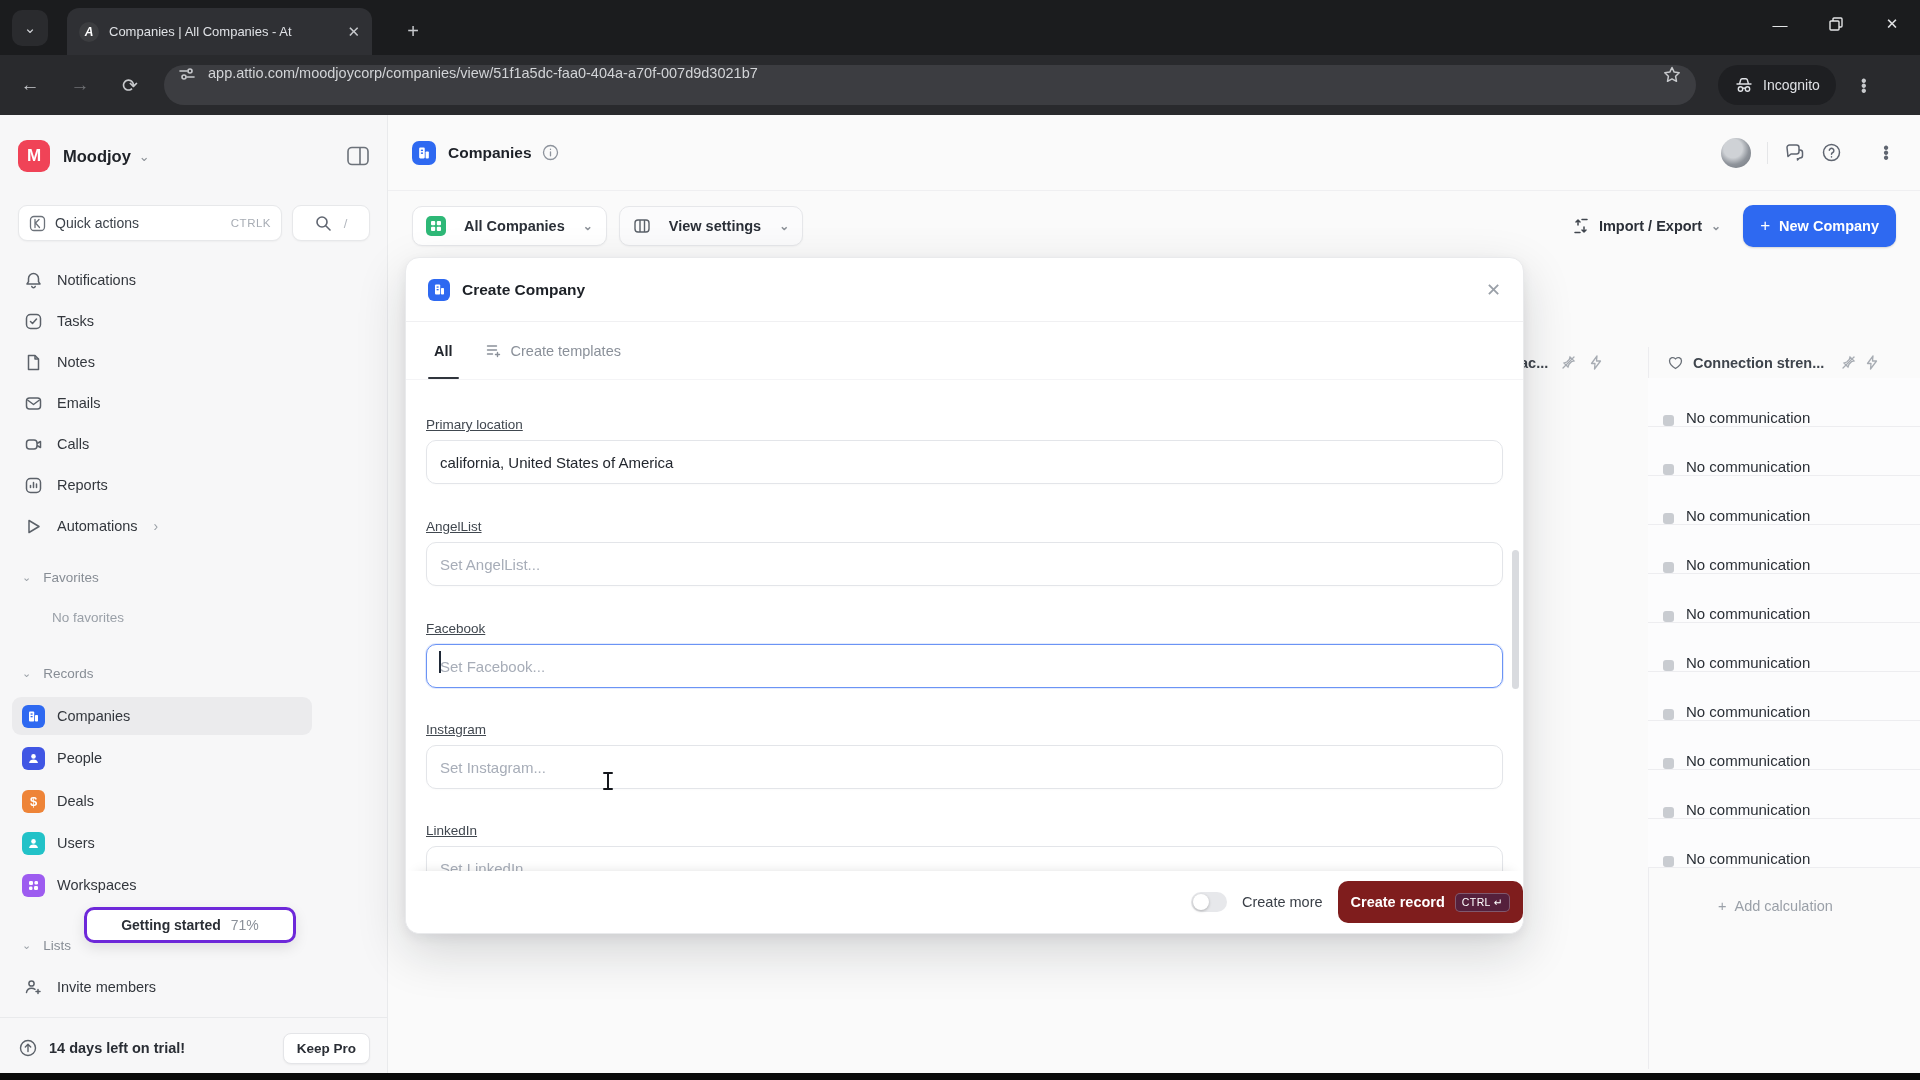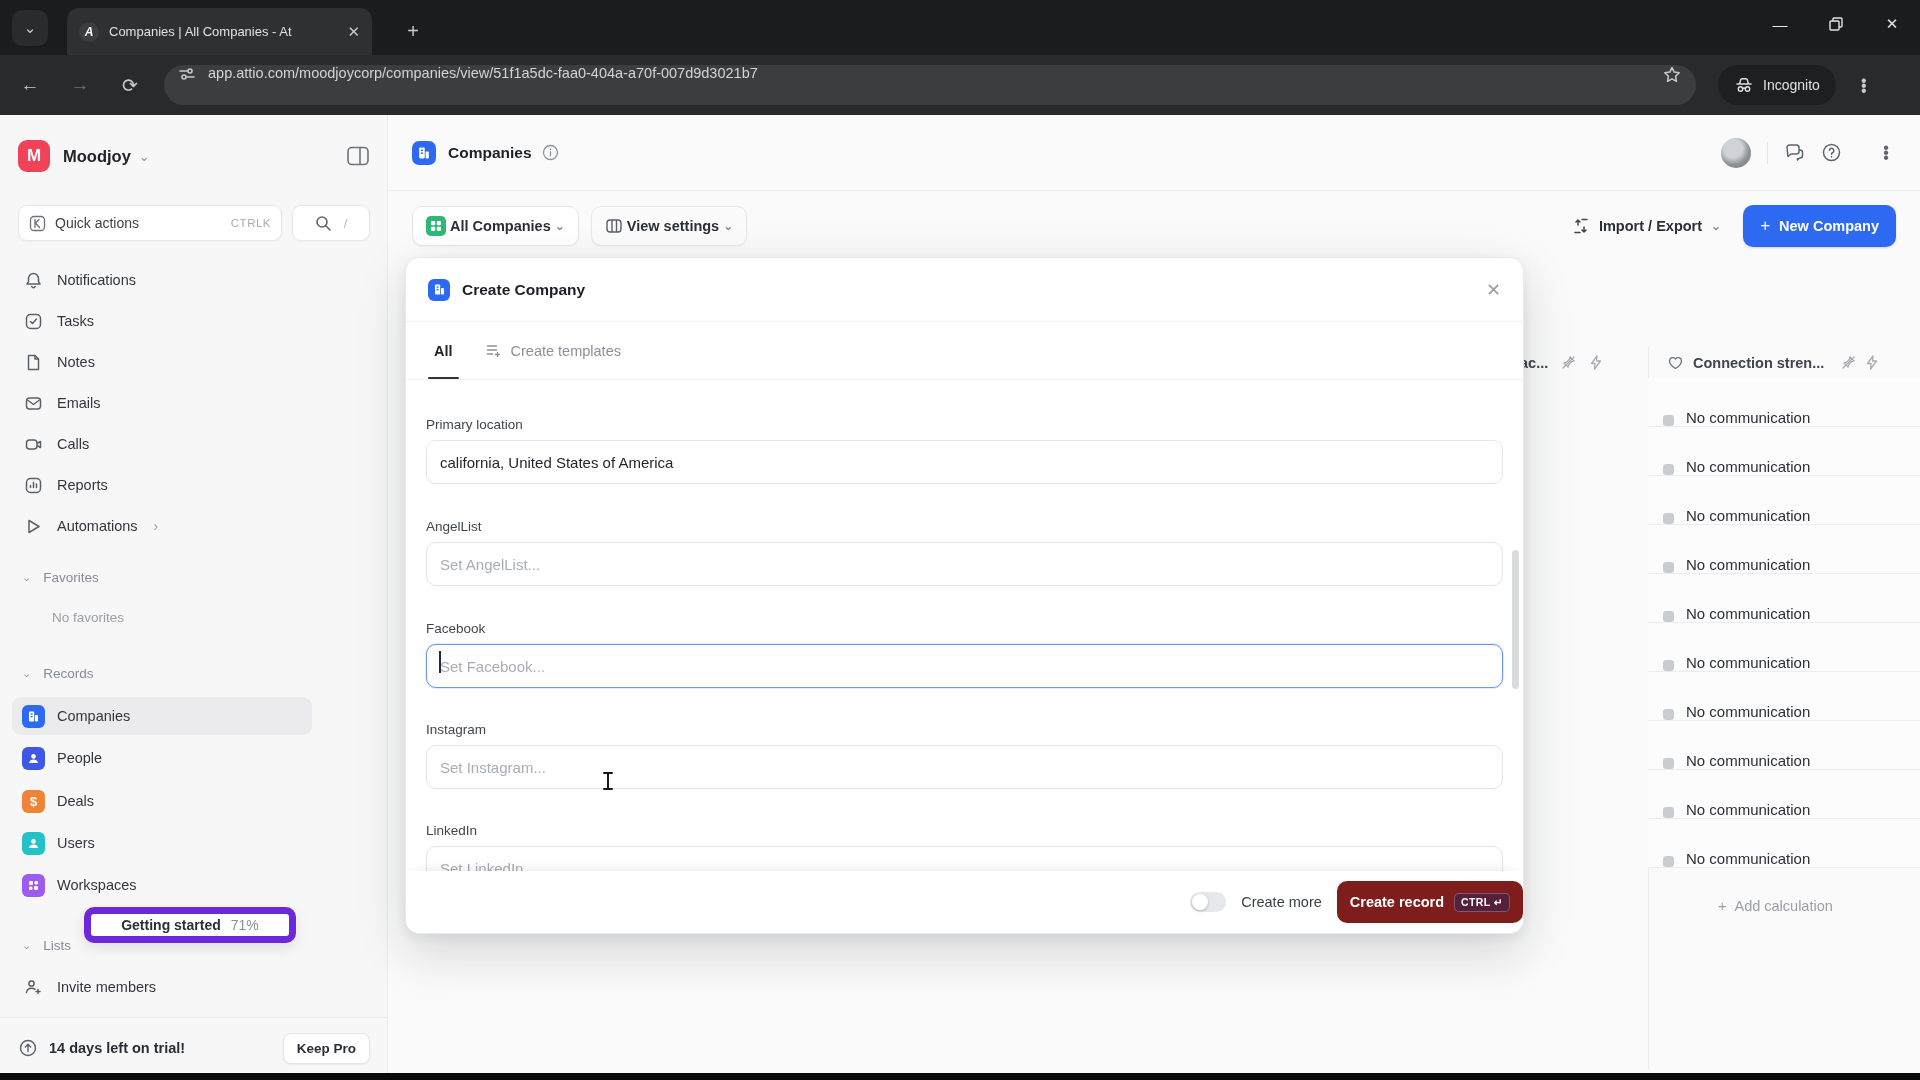--- a/index.html
+++ b/index.html
@@ -47,39 +47,39 @@
   .qa-search { width:78px; height:36px; background:#fff; border:1px solid #e7e8ea; border-radius:9px; box-shadow:0 1px 2px rgba(0,0,0,.04); display:flex; align-items:center; justify-content:center; gap:12px; }
   .qa-slash { color:#b3b8bf; font-size:13px; }
   .nav-item { position:absolute; left:12px; width:300px; height:38px; display:flex; align-items:center; padding:0 12px; gap:14px; border-radius:9px; font-size:14.5px; color:#33373d; font-weight:500; }
   .nav-item .chevr { color:#9aa0a7; font-size:14px; margin-left:2px; }
   .sec-head { position:absolute; left:22px; width:300px; height:30px; display:flex; align-items:center; gap:12px; font-size:13.5px; color:#878d95; font-weight:500; }
   .sec-head .chev { font-size:11px; color:#9aa0a7; }
   .no-fav { position:absolute; left:52px; width:200px; height:30px; display:flex; align-items:center; font-size:13.5px; color:#9aa0a8; }
   .rec-item { position:absolute; left:12px; width:300px; height:38px; display:flex; align-items:center; padding:0 10px; gap:12px; border-radius:9px; font-size:14.5px; color:#33373d; font-weight:500; }
   .rec-item.selected { background:#ebebed; }
   .rec-ic { width:23px; height:23px; border-radius:6px; display:flex; align-items:center; justify-content:center; flex:0 0 auto; }
-  .gs-pill { position:absolute; left:84px; top:792px; width:212px; height:36px; background:#fff; border:7px solid #6d28d9; border-radius:10px; box-shadow:0 5px 14px rgba(0,0,0,.10); display:flex; align-items:center; justify-content:center; gap:10px; font-size:14px; z-index:5; }
+  .gs-pill { position:absolute; left:84px; top:792px; width:212px; height:36px; background:#fff; border:3px solid #6d28d9; border-radius:10px; box-shadow:0 5px 14px rgba(0,0,0,.10); display:flex; align-items:center; justify-content:center; gap:10px; font-size:14px; z-index:5; }
   .gs-label { color:#2b2f36; font-weight:600; }
   .gs-pct { color:#8a9099; }
   .sb-divider { position:absolute; left:0; top:902px; width:388px; height:1px; background:#e9eaec; }
   .trial-row { position:absolute; left:18px; top:913px; width:352px; height:40px; display:flex; align-items:center; gap:11px; }
   .trial-label { font-size:14.5px; color:#2a2e35; font-weight:600; }
   .keeppro { margin-left:auto; background:#fff; border:1px solid #e4e5e8; border-radius:8px; box-shadow:0 1px 2px rgba(0,0,0,.05); padding:7px 13px; font-size:13.5px; font-weight:600; color:#2a2e35; }
 
   
   .main { position:absolute; left:388px; top:0; width:1532px; height:958px; background:#fafafa; }
   .main-header { position:absolute; left:0; top:0; width:100%; height:76px; border-bottom:1px solid #efeff1; display:flex; align-items:center; padding:0 24px; }
   .obj-ic { width:24px; height:24px; border-radius:7px; background:#2e69f1; display:flex; align-items:center; justify-content:center; }
   .page-title { margin-left:12px; font-size:15.5px; font-weight:700; color:#1d2128; }
   .info-ic { margin-left:10px; }
   .hdr-right { margin-left:auto; display:flex; align-items:center; gap:16px; }
   .avatar { width:30px; height:30px; border-radius:50%; background:radial-gradient(circle at 40% 35%, #cfd2d6 0 35%, #8f949b 60%, #6f747b 100%); }
   .vdiv { width:1px; height:22px; background:#e5e6e8; }
   .toolbar2 { position:absolute; left:0; top:76px; width:100%; height:70px; display:flex; align-items:center; padding:0 24px; gap:12px; }
-  .tb-btn { height:40px; border-radius:10px; background:#fff; border:1px solid #e6e7ea; box-shadow:0 1px 2px rgba(0,0,0,.04); display:flex; align-items:center; gap:4px; padding:0 13px; font-size:14.5px; font-weight:600; color:#2b3038; }
+  .tb-btn { height:40px; border-radius:10px; background:#fff; border:1px solid #e6e7ea; box-shadow:0 1px 2px rgba(0,0,0,.04); display:flex; align-items:center; gap:18px; padding:0 13px; font-size:14.5px; font-weight:600; color:#2b3038; }
   .tb-btn .chev, .text-btn .chev { color:#8b9097; font-size:12px; }
   .view-ic { width:20px; height:20px; border-radius:5px; background:#2eb877; display:flex; align-items:center; justify-content:center; }
   .text-btn { height:40px; display:flex; align-items:center; gap:9px; padding:0 10px; font-size:14.5px; font-weight:600; color:#2b3038; margin-left:auto; }
   .primary-btn { height:42px; border-radius:10px; background:#2e69f1; color:#fff; font-size:14.5px; font-weight:700; display:flex; align-items:center; padding:0 17px; box-shadow:0 1px 2px rgba(0,0,0,.15); }
 
   
   .table-region { position:absolute; left:0; top:146px; width:100%; height:812px; }
   .t-colline { position:absolute; left:1260px; top:86px; width:1px; height:722px; background:#ececef; }
   .t-headrow { position:absolute; left:1132px; top:86px; right:0; height:31px; display:flex; align-items:center; color:#3f454d; }
   .t-head-part { display:flex; align-items:center; gap:13px; font-size:14.5px; font-weight:600; }
@@ -93,42 +93,42 @@
   .modal { position:absolute; left:17px; top:142px; width:1119px; height:677px; background:#fff; border:1px solid #e9eaec; border-radius:14px; box-shadow:0 18px 50px rgba(20,24,33,.16), 0 4px 12px rgba(20,24,33,.06); z-index:10; overflow:hidden; }
   .m-header { position:absolute; left:0; top:0; width:100%; height:64px; display:flex; align-items:center; padding:0 22px; border-bottom:1px solid #f0f0f2; }
   .m-ic { width:22px; height:22px; border-radius:6px; background:#2e69f1; display:flex; align-items:center; justify-content:center; }
   .m-title { margin-left:12px; font-size:15.5px; font-weight:700; color:#1c2026; }
   .m-close { margin-left:auto; color:#9aa0a8; font-size:18px; }
   .m-tabs { position:absolute; left:0; top:64px; width:100%; height:58px; display:flex; align-items:center; padding:0 22px; gap:26px; border-bottom:1px solid #f4f4f6; }
   .m-tab-all { position:relative; height:100%; display:flex; align-items:center; font-size:14.5px; font-weight:700; color:#22262d; padding:0 6px; }
   .m-tab-all::after { content:""; position:absolute; left:0; right:0; bottom:0; height:2.5px; background:#30353c; border-radius:2px; }
   .m-tab-tpl { display:flex; align-items:center; gap:9px; font-size:14.5px; font-weight:500; color:#8a9099; }
   .m-body { position:absolute; left:0; top:122px; width:100%; height:493px; padding:0 20px; overflow:hidden; }
-  .f-label { font-size:13.5px; color:#40474f; font-weight:500; }
+  .f-label { font-size:13.5px; color:#40474f; font-weight:500;text-decoration:underline; }
   .f-input { width:100%; height:44px; border:1px solid #e3e5e9; border-radius:10px; background:#fff; padding:0 13px; font-size:15px; color:#23272e; font-family:"Liberation Sans", sans-serif; outline:none; box-shadow:0 1px 2px rgba(0,0,0,.02); }
   .f-input::placeholder { color:#a7adb8; }
   .f-input.focused { border:1.5px solid #6b94f5; box-shadow:0 0 0 1px rgba(72,118,240,.15); }
   .fg1 { position:absolute; left:20px; right:20px; top:37px; }
   .fg2 { position:absolute; left:20px; right:20px; top:139px; }
   .fg3 { position:absolute; left:20px; right:20px; top:241px; }
   .fg4 { position:absolute; left:20px; right:20px; top:342px; }
   .fg5 { position:absolute; left:20px; right:20px; top:443px; }
   .f-gap { height:8px; }
   .caret { position:absolute; left:33px; top:271px; width:1.5px; height:22px; background:#1f2937; z-index:3; }
   .ibeam { position:absolute; left:196px; top:392px; width:12px; height:19px; z-index:4; }
   .ibeam::before { content:""; position:absolute; left:5px; top:1px; width:2px; height:17px; background:#14171c; }
   .ibeam::after { content:""; position:absolute; left:1px; top:0; width:10px; height:2px; background:#14171c; box-shadow:0 16px 0 #14171c; border-radius:1px; }
   .m-scroll { position:absolute; right:4px; top:292px; width:7px; height:139px; border-radius:4px; background:#d9dbdf; }
   .m-footer { position:absolute; left:0; bottom:0; width:100%; height:62px; background:#fff; border-radius:0 0 14px 14px; display:flex; align-items:center; justify-content:flex-end; gap:15px; padding:0 0; box-shadow:0 -9px 14px -12px rgba(0,0,0,.18); }
   .toggle { width:36px; height:20px; border-radius:10px; background:#e7e8eb; position:relative; flex:0 0 auto; }
   .toggle::after { content:""; position:absolute; left:2px; top:2px; width:16px; height:16px; border-radius:50%; background:#fff; box-shadow:0 1px 3px rgba(0,0,0,.25); }
   .cm-label { font-size:14.5px; color:#3b4048; font-weight:500; }
   .create-btn { height:42px; border-radius:10px; background:#7f1d1d; display:flex; align-items:center; gap:10px; padding:0 13px; }
   .cb-label { color:#fff; font-size:14.5px; font-weight:700; }
-  .cb-kbd { background:rgba(10,40,120,.35); border:1px solid rgba(255,255,255,.25); color:#fff; font-size:10.5px; font-weight:700; border-radius:5px; padding:2.5px 6px; letter-spacing:.4px; }
+  .cb-kbd { background:rgba(10,40,120,.35); border:1px solid rgba(255,255,255,.25); color:#fff; font-size:10.5px; font-weight:400; border-radius:5px; padding:2.5px 6px; letter-spacing:.4px; }
   svg { display:block; }
 </style>
 </head>
 <body>
 
 <div class="browser">
 
   <div class="tabstrip">
     <div class="tabsearch">
         <span>⌄</span>

